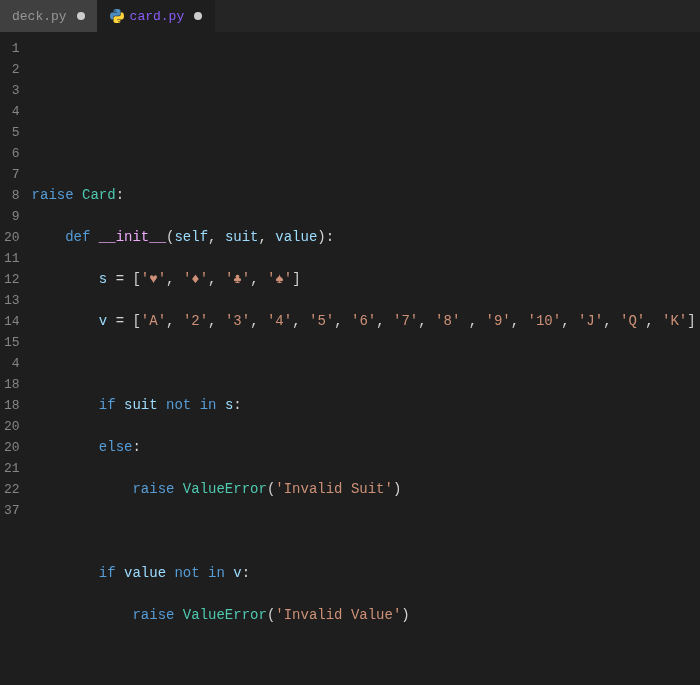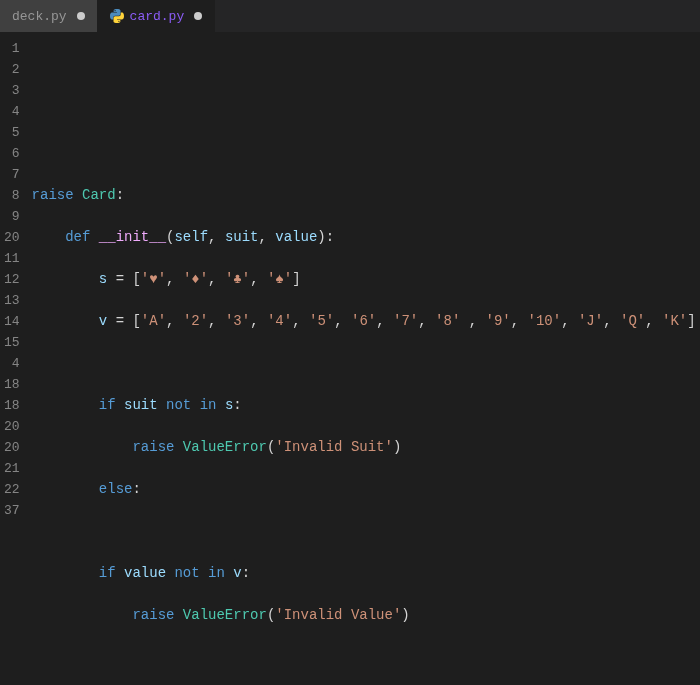--- a/index.html
+++ b/index.html
@@ -132,22 +132,22 @@
   <div class="code" id="code">
 <div class="code-line"> </div>
 <div class="code-line"> </div>
 <div class="code-line"> </div>
 <div class="code-line"><span class="kw">raise</span> <span class="cls">Card</span><span class="punc">:</span></div>
 <div class="code-line">    <span class="kw">def</span> <span class="fn">__init__</span><span class="punc">(</span><span class="param">self</span><span class="punc">, </span><span class="param">suit</span><span class="punc">, </span><span class="param">value</span><span class="punc">):</span></div>
 <div class="code-line">        <span class="param">s</span> <span class="op">=</span> <span class="punc">[</span><span id="l6list"><span class="str">'♥'</span><span class="punc">, </span><span class="str">'♦'</span><span class="punc">, </span><span class="str">'♣'</span><span class="punc">, </span><span class="str">'♠'</span></span><span class="punc">]</span></div>
 <div class="code-line">        <span class="param">v</span> <span class="op">=</span> <span class="punc">[</span><span id="l7list"><span class="str">'A'</span><span class="punc">, </span><span class="str">'2'</span><span class="punc">, </span><span class="str">'3'</span><span class="punc">, </span><span class="str">'4'</span><span class="punc">, </span><span class="str">'5'</span><span class="punc">, </span><span class="str">'6'</span><span class="punc">, </span><span class="str">'7'</span><span class="punc">, </span><span class="str">'8'</span><span class="punc"> , </span><span class="str">'9'</span><span class="punc">, </span><span class="str">'10'</span><span class="punc">, </span><span class="str">'J'</span><span class="punc">, </span><span class="str">'Q'</span><span class="punc">, </span><span class="str">'K'</span></span><span class="punc">]</span></div>
 <div class="code-line"> </div>
 <div class="code-line">        <span class="kw">if</span> <span class="param">suit</span> <span class="kw">not in</span> <span class="param">s</span><span class="punc">:</span></div>
+<div class="code-line">        <span class="kw">else</span><span class="punc">:</span></div>
 <div class="code-line">            <span class="kw">raise</span> <span class="cls">ValueError</span><span class="punc">(</span><span class="str">'Invalid Suit'</span><span class="punc">)</span></div>
-<div class="code-line">        <span class="kw">else</span><span class="punc">:</span></div>
 <div class="code-line"> </div>
 <div class="code-line">        <span class="kw">if</span> <span class="param">value</span> <span class="kw">not in</span> <span class="param">v</span><span class="punc">:</span></div>
 <div class="code-line">            <span class="kw">raise</span> <span class="cls">ValueError</span><span class="punc">(</span><span class="str">'Invalid Value'</span><span class="punc">)</span></div>
 
 
 
 
 
 
 

